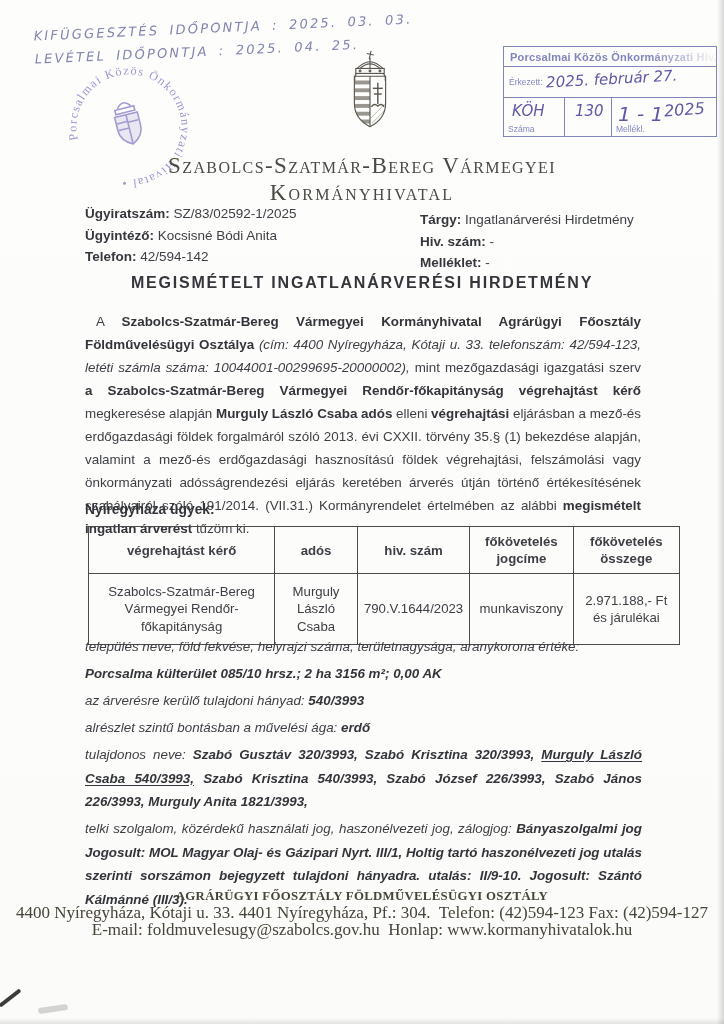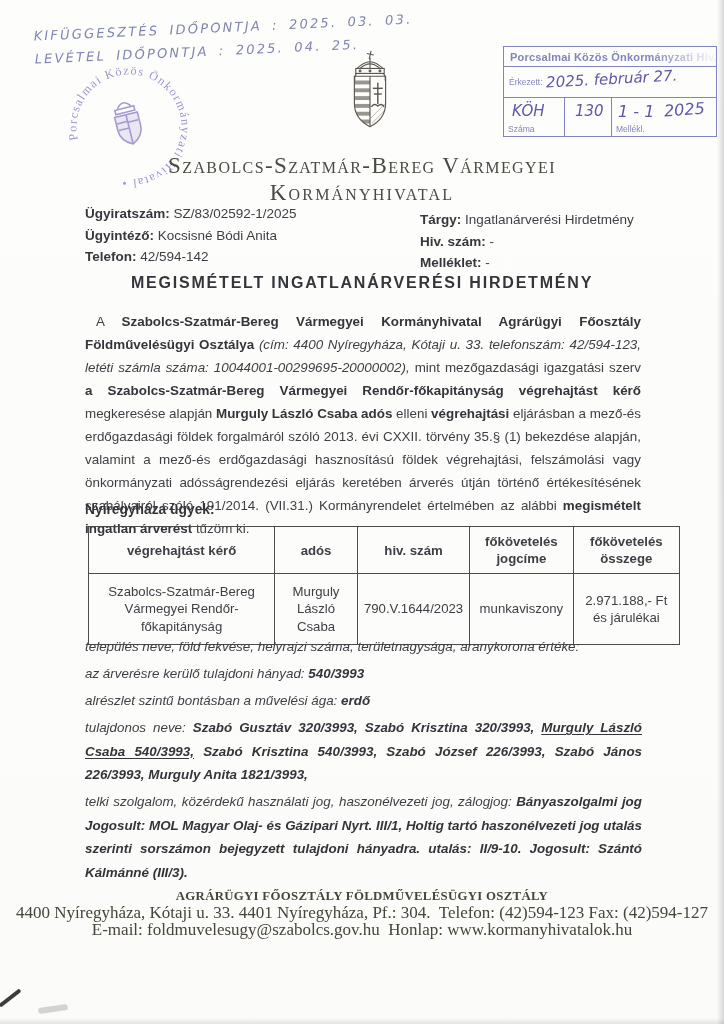--- a/index.html
+++ b/index.html
@@ -34,21 +34,21 @@
   .sb-row2 .lbl{position:absolute;left:5px;top:10px;font-size:8.5px;}
   .sb-row2 .hw{position:absolute;left:42px;top:3px;font-size:15px;transform:rotate(-3deg);white-space:nowrap;}
   .sb-row3{display:flex;height:38px;}
   .sb-cell{position:relative;}
   .sb-cell .lbl{position:absolute;left:4px;bottom:2px;font-size:8.5px;}
   .sb-c1{width:60px;border-right:1.4px solid #8285bd;}
   .sb-c1 .hw{position:absolute;left:8px;top:4px;font-size:15px;}
   .sb-c2{width:46px;border-right:1.4px solid #8285bd;}
   .sb-c2 .hw{position:absolute;left:10px;top:4px;font-size:15px;}
   .sb-c3{flex:1;}
-  .sb-c3 .hw-a{position:absolute;left:6px;top:4px;font-size:16px;}
+  .sb-c3 .hw-a{position:absolute;left:6px;top:4px;font-size:20px;}
   .sb-c3 .hw-y{position:absolute;left:52px;top:2px;font-size:16px;transform:rotate(-4deg);}
 
   
   .round-stamp{position:absolute;left:56px;top:54px;width:146px;height:146px;
     transform:rotate(-14deg);opacity:.88;}
 
   
   .arms{position:absolute;left:338px;top:50px;}
   .org{position:absolute;left:0;right:0;top:136px;text-align:center;
     font-family:"Liberation Serif",serif;font-variant:small-caps;color:#4b4943;line-height:27px;margin-top:16px;}
@@ -236,20 +236,21 @@
         <td>Murguly László Csaba</td>
         <td>790.V.1644/2023</td>
         <td>munkaviszony</td>
         <td>2.971.188,- Ft és járulékai</td>
       </tr>
     </tbody>
   </table>
 
   <div class="details">
     <p>település neve, föld fekvése, helyrajzi száma, területnagysága, aranykorona értéke:</p>
+    <p><b>Porcsalma külterület 085/10 hrsz.; 2 ha 3156 m²; 0,00 AK</b></p>
     <p><span>az árverésre kerülő tulajdoni hányad: </span><b>540/3993</b></p>
     <p><span>alrészlet szintű bontásban a művelési ága: </span><b>erdő</b></p>
     <p><span>tulajdonos neve: </span><b>Szabó Gusztáv 320/3993, Szabó Krisztina 320/3993, </b><b class="uline">Murguly László Csaba 540/3993,</b><b> Szabó Krisztina 540/3993, Szabó József 226/3993, Szabó János 226/3993, Murguly Anita 1821/3993,</b></p>
     <p><span>telki szolgalom, közérdekű használati jog, haszonélvezeti jog, zálogjog: </span><b>Bányaszolgalmi jog Jogosult: MOL Magyar Olaj- és Gázipari Nyrt. III/1, Holtig tartó haszonélvezeti jog utalás szerinti sorszámon bejegyzett tulajdoni hányadra. utalás: II/9-10. Jogosult: Szántó Kálmánné (III/3).</b></p>
   </div>
 
   <div class="footer">
     <div class="f1">AGRÁRÜGYI FŐOSZTÁLY FÖLDMŰVELÉSÜGYI OSZTÁLY</div>
     <div class="f2">4400 Nyíregyháza, Kótaji u. 33. 4401 Nyíregyháza, Pf.: 304.&nbsp; Telefon: (42)594-123 Fax: (42)594-127</div>
     <div class="f3">E-mail: foldmuvelesugy@szabolcs.gov.hu&nbsp; Honlap: www.kormanyhivatalok.hu</div>

